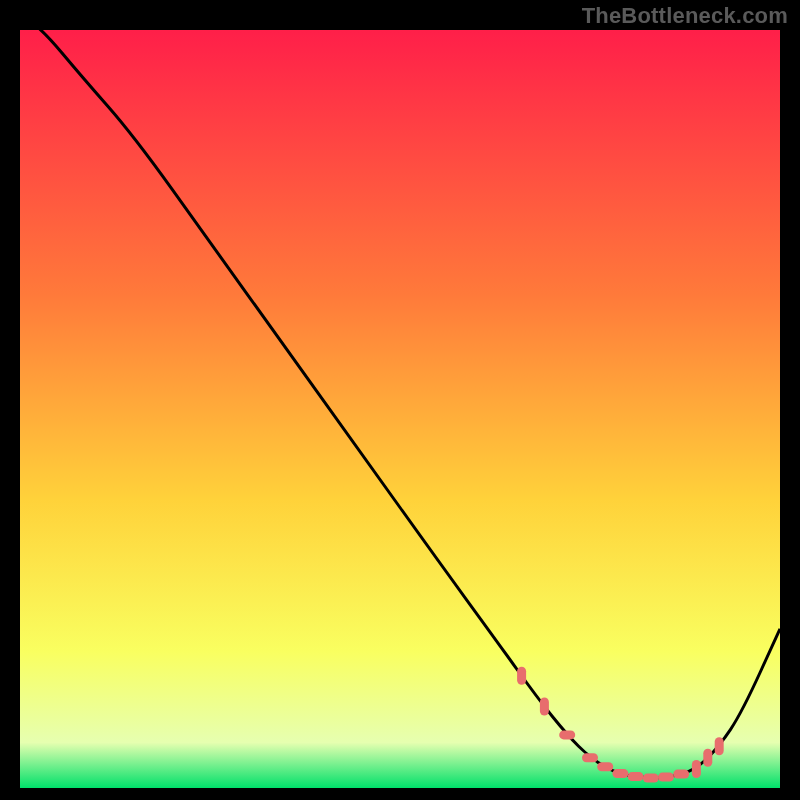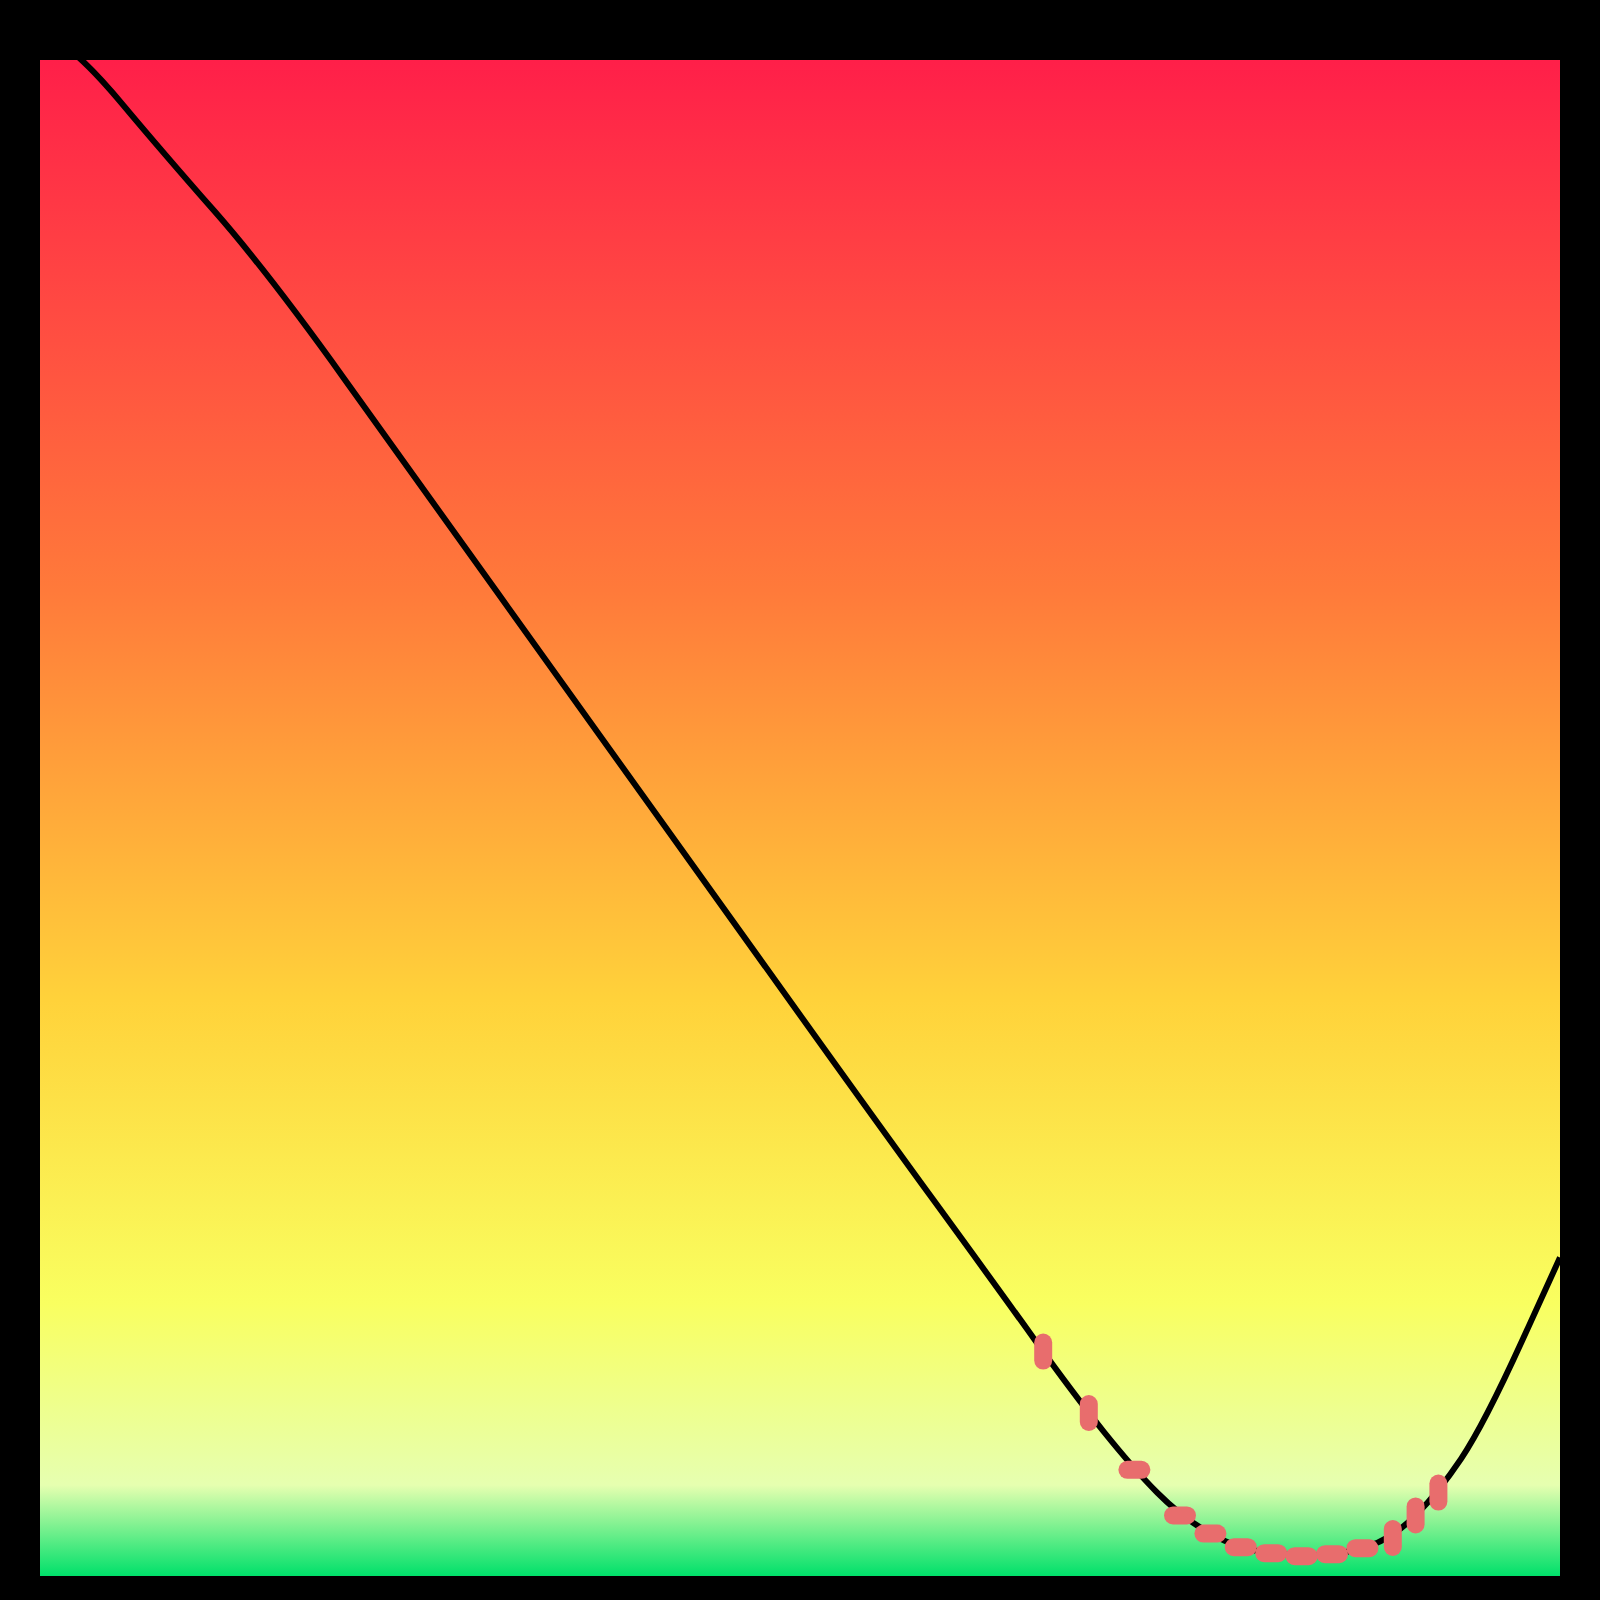--- a/index.html
+++ b/index.html
@@ -40,20 +40,21 @@
     inset: 0;
     width: 760px;
     height: 758px;
     display: block;
   }
 </style>
 </head>
 <body>
 
 <div class="outer">
+  <div class="watermark">TheBottleneck.com</div>
 
   <div class="plot-frame">
     <svg class="plot" viewBox="0 0 760 758" preserveAspectRatio="none">
       <defs>
         <linearGradient id="bg-grad" x1="0" y1="0" x2="0" y2="1">
           <stop offset="0%" stop-color="#ff1f49"></stop>
           <stop offset="35%" stop-color="#ff7a3a"></stop>
           <stop offset="62%" stop-color="#ffd23a"></stop>
           <stop offset="82%" stop-color="#f9ff60"></stop>
           <stop offset="94%" stop-color="#e6ffb0"></stop>

